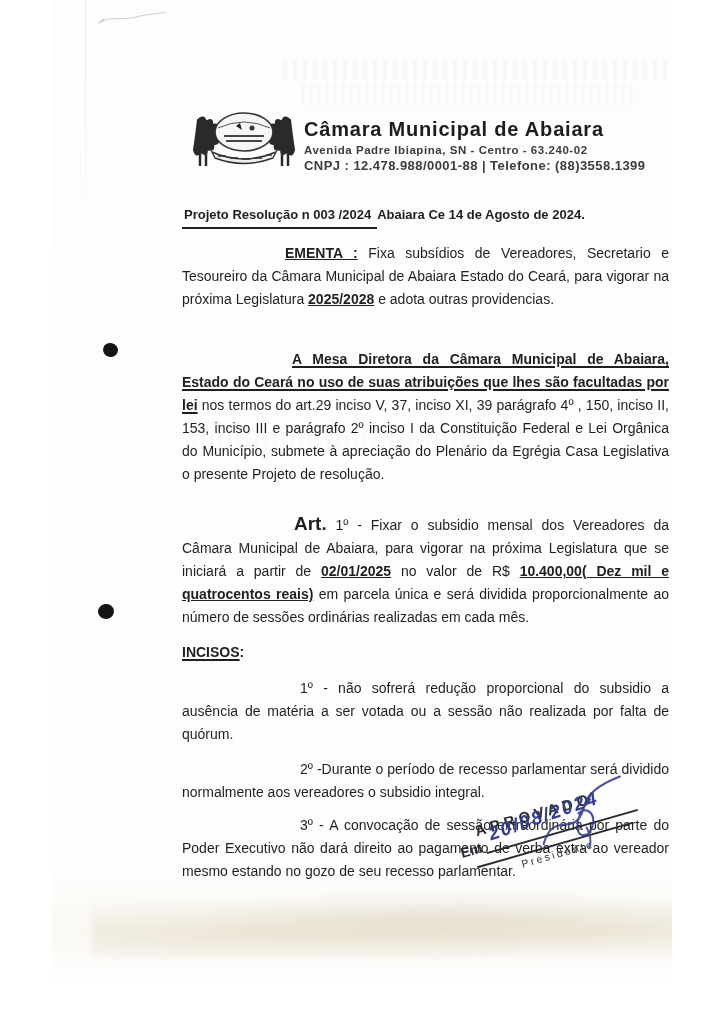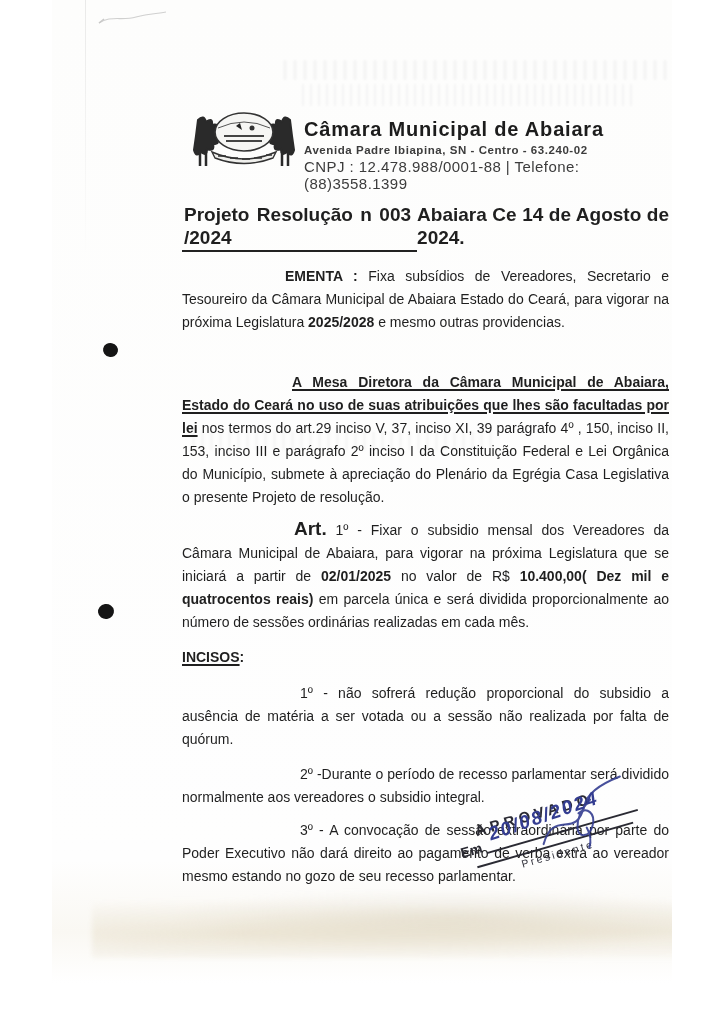--- a/index.html
+++ b/index.html
@@ -30,34 +30,34 @@
   .dot { position:absolute; background:#151515; border-radius:50%; }
   .dot-1 { left:51px; top:343px; width:15px; height:14px; transform:rotate(12deg); }
   .dot-2 { left:46px; top:604px; width:16px; height:15px; transform:rotate(-8deg); }
   .edge-line { position:absolute; left:33px; top:0; width:1px; height:260px;
     background:linear-gradient(180deg, rgba(0,0,0,.08), rgba(0,0,0,0)); }
   
   .logo { position:absolute; left:132px; top:106px; }
   .header-text { position:absolute; left:252px; top:118px; width:370px; }
   .org-name { font-size:20px; font-weight:bold; letter-spacing:.8px; color:#1c1c1c; }
   .addr { font-size:11.5px; font-weight:bold; letter-spacing:.55px; color:#3c3c3c; margin-top:3px; }
-  .contact { font-size:15px; font-weight:normal; letter-spacing:.45px; color:#3c3c3c; margin-top:2px; }
+  .contact { font-size:13px; font-weight:bold; letter-spacing:.45px; color:#3c3c3c; margin-top:2px; }
   
   .content { position:absolute; left:130px; top:203px; width:487px;
     font-size:14px; line-height:23px; text-align:justify; color:#1f1f1f; }
-  .title-row { display:flex; justify-content:space-between; align-items:baseline;
-    font-weight:bold; font-size:19px; }
+  .title-row { display:flex; justify-content:flex-start; align-items:baseline;
+    font-weight:bold; font-size:13px; }
   .title-left { border-bottom:2px solid #222; padding:0 6px 1px 2px; }
   .para { text-align:justify; }
-  .b { font-weight:bold; }
+  .b { font-weight:bold;text-decoration:underline; }
   .bu { font-weight:bold; text-decoration:underline; text-decoration-thickness:1.5px; text-underline-offset:2px; }
   .art { font-weight:bold; font-size:19px; }
   .p-ementa { margin-top:13px; text-indent:103px; }
   .p-mesa { margin-top:37px; text-indent:110px; }
-  .p-art1 { margin-top:8px; text-indent:112px; }
+  .p-art1 { margin-top:26px; text-indent:112px; }
   .p-incisos-h { margin-top:12px; font-weight:bold; }
   .p-inc1 { margin-top:13px; text-indent:118px; }
   .p-inc2 { margin-top:12px; text-indent:118px; }
   .p-inc3 { margin-top:10px; text-indent:118px; }
   .p-art2 { margin-top:8px; text-indent:112px; }
   
   .stamp { position:absolute; left:418px; top:826px; width:182px;
     transform:rotate(-16deg); transform-origin:0 100%; color:#2a2a33; }
   .stamp-aprovado { font-weight:bold; font-size:15px; letter-spacing:4.5px; margin-left:20px; }
   .stamp-row { display:flex; align-items:flex-end; font-size:14px; font-weight:bold; margin-top:1px; }
@@ -108,21 +108,21 @@
     <div class="contact">CNPJ : 12.478.988/0001-88  | Telefone: (88)3558.1399</div>
   </div>
 
   <div class="content">
 
     <div class="title-row">
       <span class="title-left">Projeto Resolução n 003 /2024</span>
       <span class="title-right">Abaiara Ce 14 de Agosto de 2024.</span>
     </div>
 
-    <p class="para p-ementa"><span class="b">EMENTA :</span><span> Fixa subsídios de Vereadores, Secretario e Tesoureiro da Câmara Municipal de Abaiara Estado do Ceará, para vigorar na próxima Legislatura </span><span class="b">2025/2028</span><span> e mesmo outras providencias.</span></p>
+    <p class="para p-ementa"><span class="b">EMENTA :</span><span> Fixa subsídios de Vereadores, Secretario e Tesoureiro da Câmara Municipal de Abaiara Estado do Ceará, para vigorar na próxima Legislatura </span><span class="b">2025/2028</span><span> e adota outras providencias.</span></p>
 
     <p class="para p-mesa"><span class="bu">A Mesa Diretora da Câmara Municipal de Abaiara,  Estado do Ceará  no uso de suas atribuições que lhes são facultadas por lei</span><span> nos termos do art.29 inciso V, 37, inciso XI, 39 parágrafo 4º , 150, inciso II, 153, inciso III e parágrafo 2º  inciso I da Constituição Federal e Lei Orgânica do Município, submete à apreciação do Plenário da Egrégia Casa Legislativa o presente Projeto de resolução.</span></p>
 
     <p class="para p-art1"><span class="art">Art.</span><span> 1º - Fixar o subsidio mensal dos Vereadores da  Câmara Municipal de Abaiara,  para vigorar na próxima Legislatura que se iniciará a partir de </span><span class="b">02/01/2025</span><span> no valor  de R$ </span><span class="b">10.400,00( Dez mil e quatrocentos reais)</span><span> em parcela única e será dividida proporcionalmente ao número de sessões ordinárias realizadas em cada mês.</span></p>
 
     <p class="para p-incisos-h"><span class="bu">INCISOS</span><span>:</span></p>
 
     <p class="para p-inc1">1º - não sofrerá redução proporcional do subsidio a ausência de matéria a ser votada ou a sessão não realizada por falta de quórum.</p>
     <p class="para p-inc2">2º -Durante o período de recesso parlamentar será dividido normalmente aos vereadores o subsidio integral.</p>
     <p class="para p-inc3">3º -  A convocação de sessão extraordinária por parte do Poder Executivo não dará direito ao pagamento de verba extra ao vereador mesmo estando no gozo de seu recesso parlamentar.</p>

